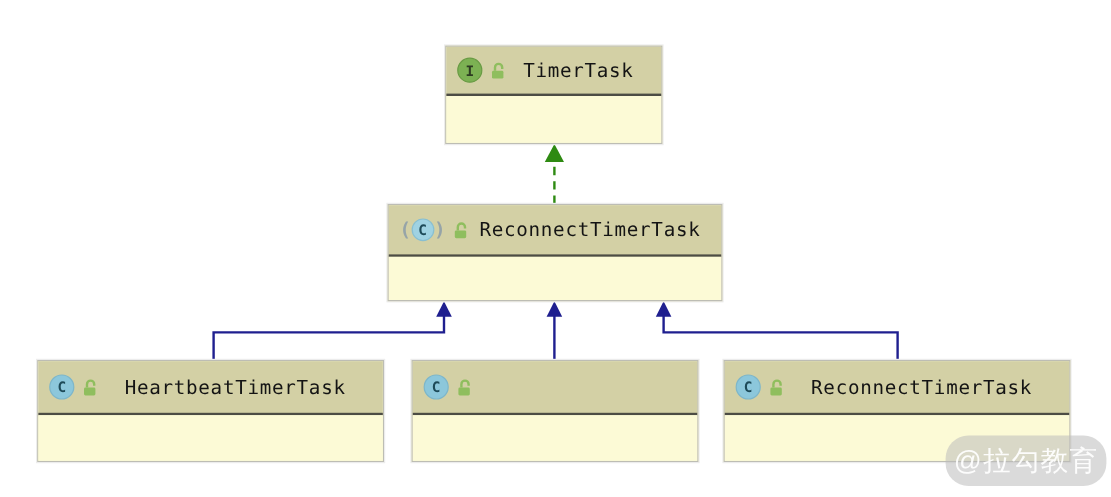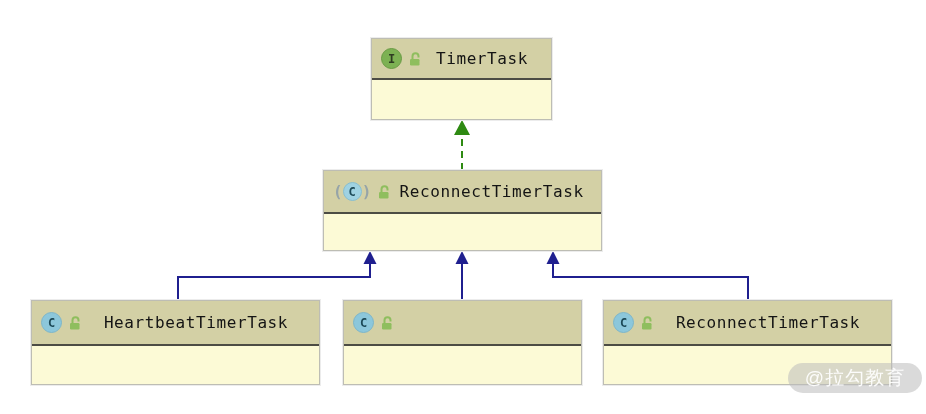--- a/index.html
+++ b/index.html
@@ -72,29 +72,29 @@
   .class-badge { background: #8cc7db; border: 1px solid #7db6ca; color: #1d4a58; }
   .abstract-wrap { display: inline-flex; align-items: center; flex: 0 0 auto; }
   .paren { color: #96a4a8; font-size: 16px; font-weight: bold; line-height: 19px; }
   .abstract-wrap .badge { width: 17px; height: 17px; background: #9fd2e2; border: 1px solid #88bfd1; color: #1d4a58; }
   .lock { margin-left: 5px; flex: 0 0 auto; display: inline-flex; }
 
   
   #watermark {
     position: absolute;
     left: 788px; top: 363px;
-    width: 134px; height: 30px;
+    width: 134px; height: 42px;
     border-radius: 19px;
     background: rgba(187, 187, 187, 0.55);
     z-index: 3;
     display: flex;
     align-items: center;
     justify-content: center;
     font-family: "Liberation Sans", sans-serif;
-    font-size: 19px;
+    font-size: 23px;
     color: rgba(255, 255, 255, 0.92);
     letter-spacing: 1px;
   }
 </style>
 </head>
 <body>
 
 <div id="canvas">
 
   <svg id="edges" viewBox="0 0 926 414" xmlns="http://www.w3.org/2000/svg">

